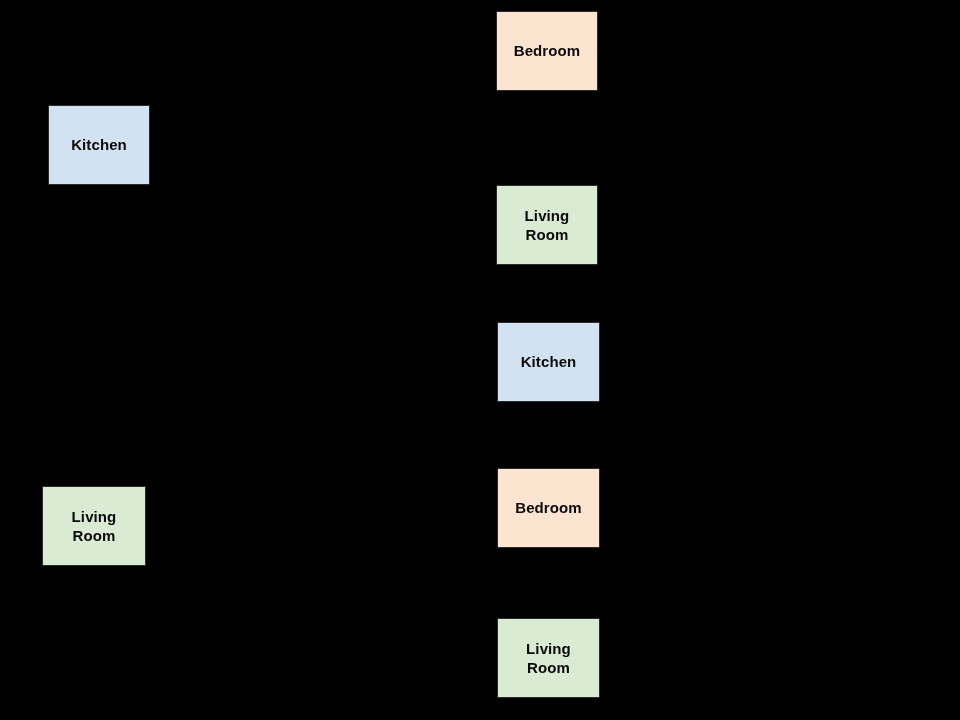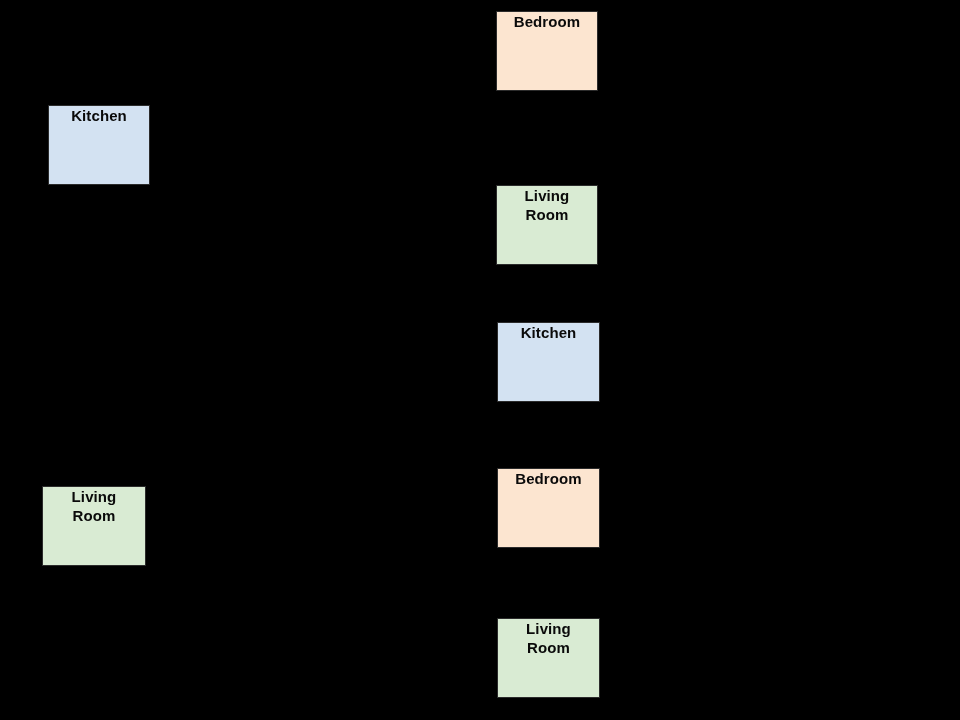--- a/index.html
+++ b/index.html
@@ -14,20 +14,21 @@
     height: 720px;
     background: #000000;
     overflow: hidden;
     font-family: "Liberation Sans", "DejaVu Sans", sans-serif;
   }
   .node {
     position: absolute;
     box-sizing: border-box;
     border: 1px solid #2b2b2b;
     display: flex;
+    align-items: center;
     justify-content: center;
     text-align: center;
   }
   .node-label {
     font-size: 15px;
     font-weight: bold;
     color: #0a0a0a;
     line-height: 1.28;
     letter-spacing: 0.1px;
     white-space: pre-line;

